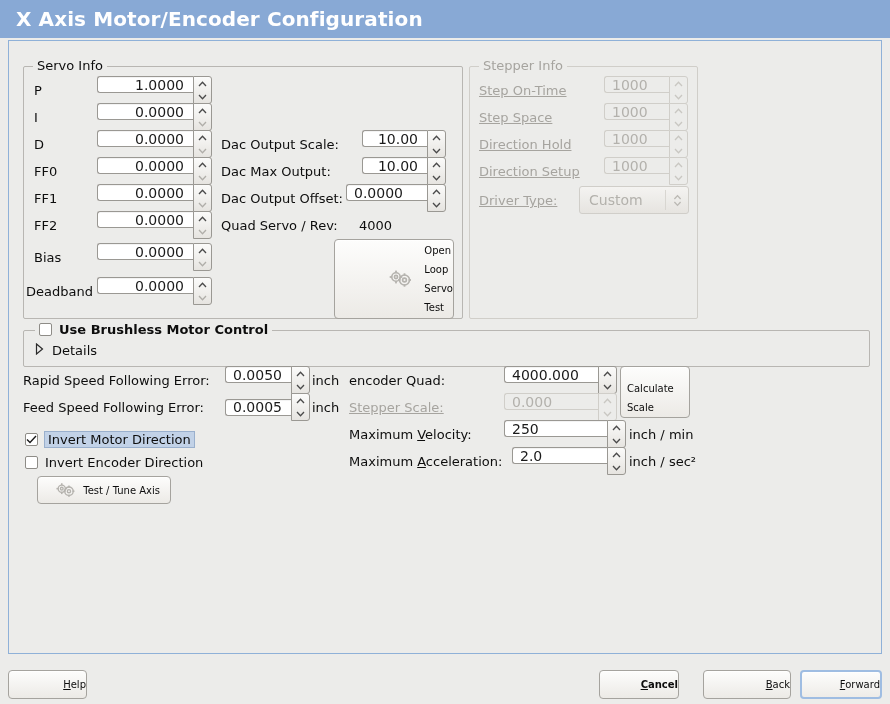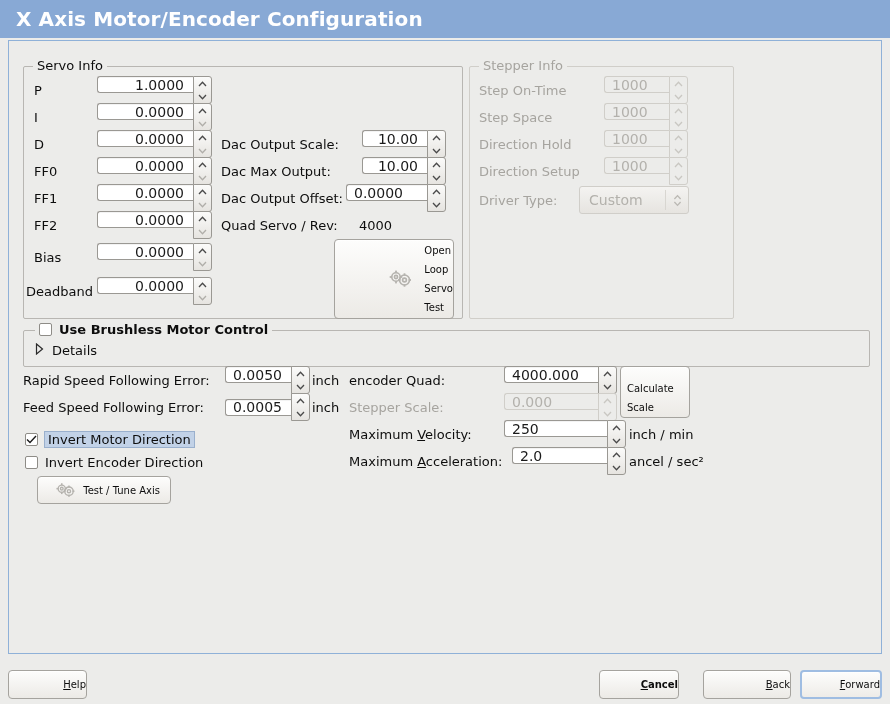--- a/index.html
+++ b/index.html
@@ -36,21 +36,21 @@
   .frame{ position:absolute; border:1px solid #b8b6b2; border-radius:2px; }
   .frame > .frame-title{
     position:absolute; top:-8px; left:9px; padding:0 4px;
     background:#ececea; font-size:13px; line-height:14px; white-space:nowrap;
   }
   .frame.disabled > .frame-title{ color:#a6a49f; }
   .frame.disabled{ border-color:#d0cec9; }
 
   
   .lbl{ position:absolute; white-space:nowrap; font-size:13px; color:#0d0d0d; }
-  .lbl.dim{ color:#a6a49f; }
+  .lbl.dim{ color:#a6a49f;text-decoration:underline; }
   .lbl u{ text-decoration:underline; }
 
   
   .spin{ position:absolute; display:flex; height:28px; }
   .spin .entry{
     flex:1 1 auto; height:17px; background:#ffffff;
     border:1px solid #9a9893; border-right:none;
     border-radius:3px 0 0 3px;
     display:flex; align-items:center; justify-content:flex-end;
     padding-right:9px; font-size:14px; color:#1a1a1a;
@@ -341,21 +341,21 @@
       </svg>
     </span>
     <span class="txt">
       <span>Open</span><br>
       <span>Loop</span><br>
       <span>Servo</span><br>
       <span>Test</span>
     </span>
   </div>
 
-  <div class="frame disabled" style="left:460px; top:25px; width:265px; height:253px;">
+  <div class="frame disabled" style="left:460px; top:25px; width:229px; height:253px;">
     <span class="frame-title">Stepper Info</span>
   </div>
 
   <div class="lbl dim" style="left:470px; top:42px;">Step On-Time</div>
   <div class="lbl dim" style="left:470px; top:69px;">Step Space</div>
   <div class="lbl dim" style="left:470px; top:96px;">Direction Hold</div>
   <div class="lbl dim" style="left:470px; top:123px;">Direction Setup</div>
   <div class="lbl dim" style="left:470px; top:152px;">Driver Type:</div>
 
   <div class="spin disabled" style="left:595px; top:35px; width:84px;">
@@ -585,21 +585,21 @@
             <path d="M1 5 L4.5 1.3 L8 5" fill="none" stroke="#4a4a4a" stroke-width="1.3"></path>
           </svg>
         </div>
       <div class="ar">
           <svg width="9" height="6" viewBox="0 0 9 6">
             <path d="M1 1 L4.5 4.7 L8 1" fill="none" stroke="#4a4a4a" stroke-width="1.3"></path>
           </svg>
         </div>
     </div>
   </div>
-  <div class="lbl" style="left:620px; top:413px;">ancel / sec²</div>
+  <div class="lbl" style="left:620px; top:413px;">inch / sec²</div>
 
 </div>
 
 <div id="actionbar">
   <div class="btn" style="left:8px; top:14px; width:79px; height:29px;">
     <span><u>H</u><span>elp</span></span>
   </div>
   <div class="btn" style="left:599px; top:14px; width:80px; height:29px;font-weight:bold;">
     <span><u>C</u><span>ancel</span></span>
   </div>

